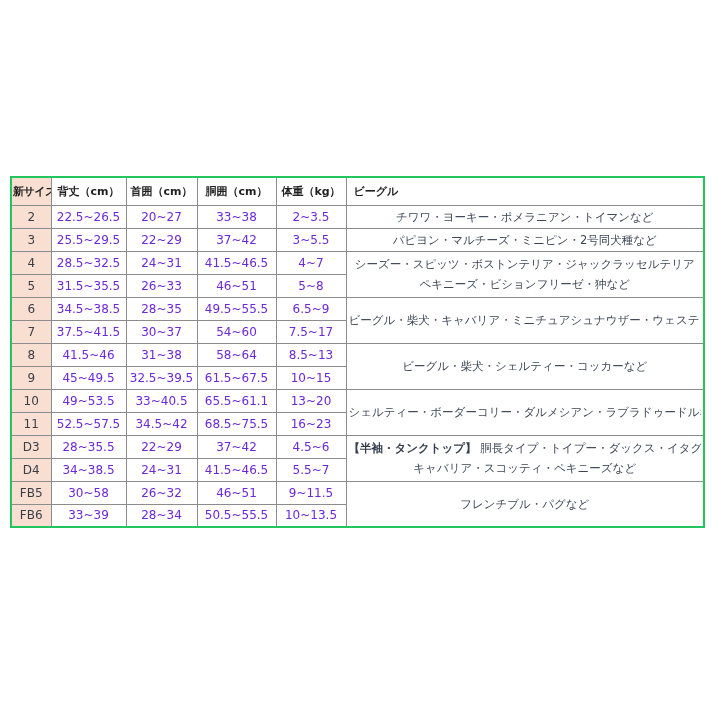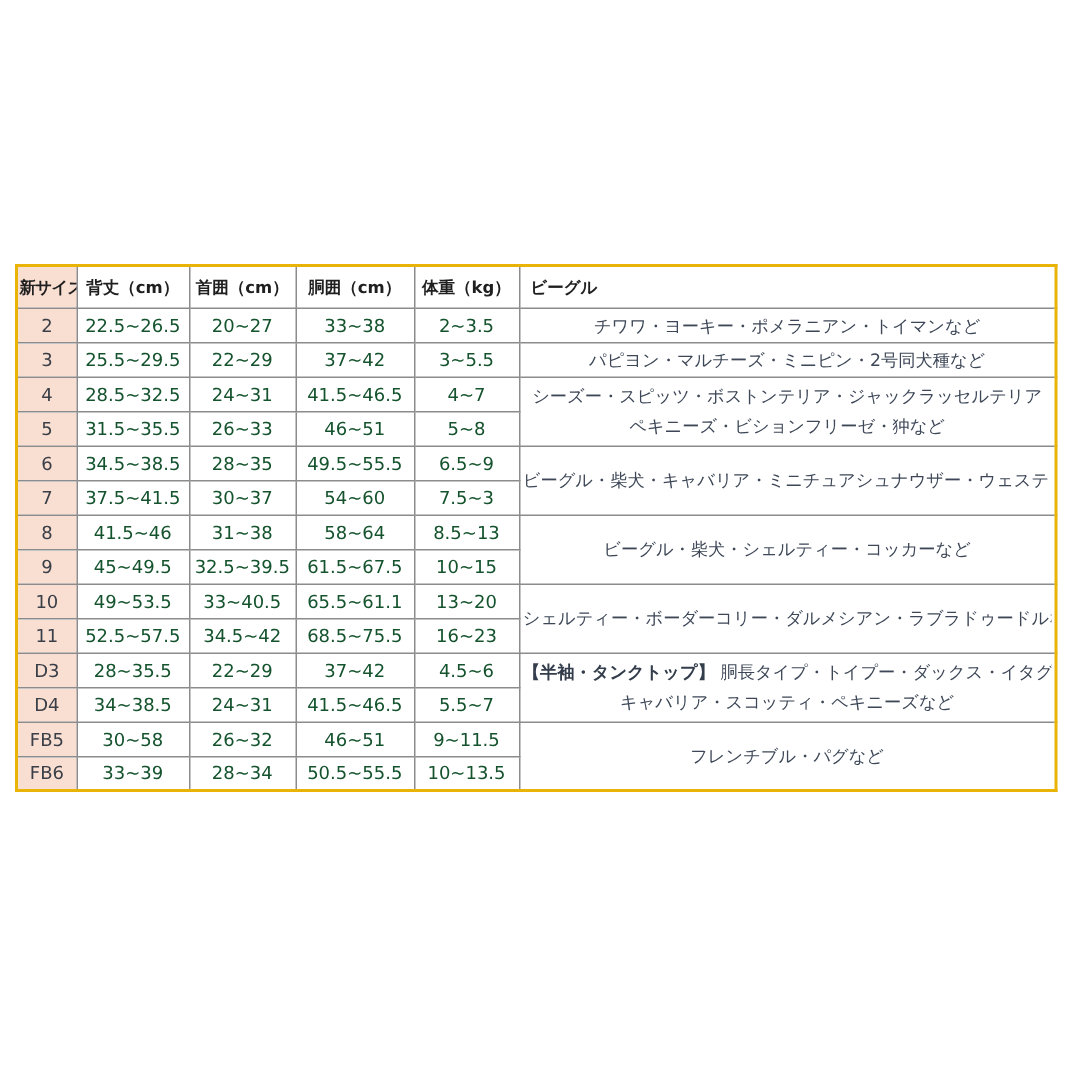--- a/index.html
+++ b/index.html
@@ -15,21 +15,21 @@
     background: #ffffff;
     overflow: hidden;
   }
   table.size-chart {
     position: absolute;
     left: 10px;
     top: 176px;
     width: 693px;
     border-collapse: collapse;
     table-layout: fixed;
-    border: 2px solid #eab308;
+    border: 2px solid #22c55e;
   }
   .size-chart th, .size-chart td {
     border: 1px solid #8c8c8c;
     padding: 0 2px;
     text-align: center;
     vertical-align: middle;
     overflow: hidden;
   }
   .size-chart thead tr { height: 28px; }
   .size-chart tbody tr { height: 23px; }
@@ -49,21 +49,21 @@
   .size-chart th.breed-head {
     text-align: left;
     padding-left: 7px;
   }
   .size-cell {
     background: #f9ded2;
     color: #3a3f47;
     font-size: 12px;
   }
   .num-cell {
-    color: #14532d;
+    color: #6d28d9;
     font-size: 12px;
     white-space: nowrap;
   }
   .breed-cell {
     color: #3d4757;
     font-size: 11.5px;
     text-align: left;
     padding-left: 7px;
     padding-right: 2px;
   }
@@ -145,21 +145,21 @@
           <td class="num-cell">6.5~9</td>
           <td class="breed-cell" rowspan="2">
             <div class="breed-line"><span>ビーグル・柴犬・キャバリア・ミニチュアシュナウザー・ウェスティなど</span></div>
           </td>
         </tr>
         <tr>
           <td class="size-cell">7</td>
           <td class="num-cell">37.5~41.5</td>
           <td class="num-cell">30~37</td>
           <td class="num-cell">54~60</td>
-          <td class="num-cell">7.5~3</td>
+          <td class="num-cell">7.5~17</td>
         </tr>
         <tr>
           <td class="size-cell">8</td>
           <td class="num-cell">41.5~46</td>
           <td class="num-cell">31~38</td>
           <td class="num-cell">58~64</td>
           <td class="num-cell">8.5~13</td>
           <td class="breed-cell" rowspan="2">
             <div class="breed-line"><span>ビーグル・柴犬・シェルティー・コッカーなど</span></div>
           </td>

